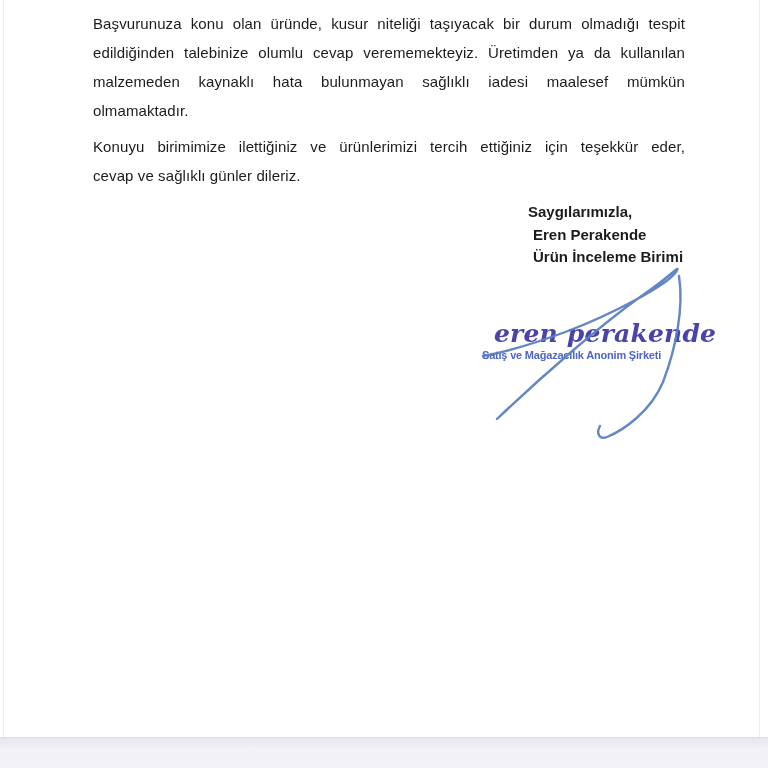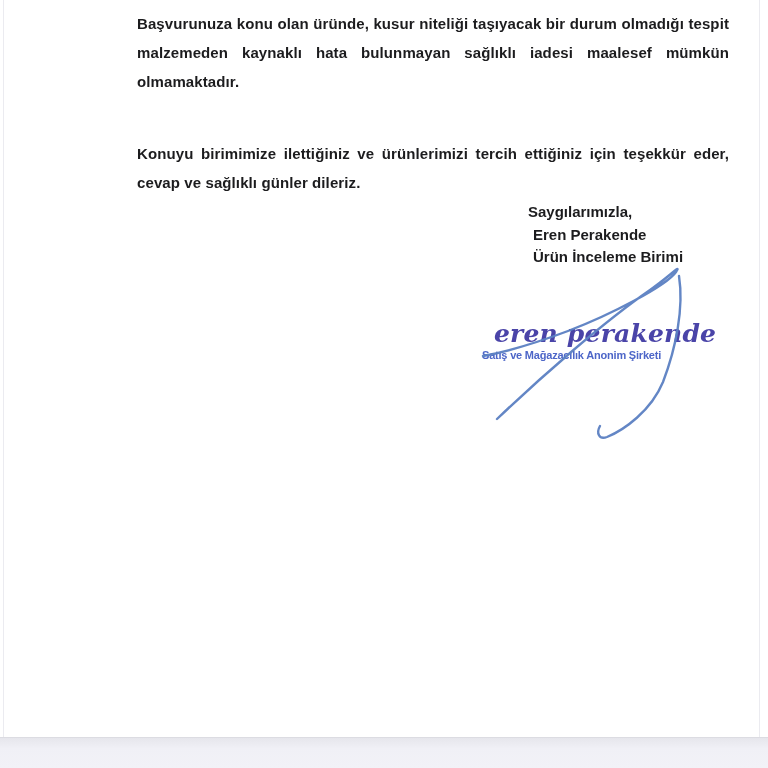--- a/index.html
+++ b/index.html
@@ -40,26 +40,25 @@
     background: linear-gradient(180deg, #e6e6ec 0%, #f0f0f6 35%, #f2f2f7 100%);
     border-top: 1px solid #dcdce2;
     box-sizing: border-box;
   }
   .para {
     position: absolute;
     left: 93px;
     width: 592px;
     color: #1c1c1e;
     font-size: 15px;
-    font-weight: bold;
+    font-weight: normal;
     letter-spacing: 0.1px;
-    margin-left: 44px;
   }
   .p1 { top: 9px; }
-  .p2 { top: 139px; }
+  .p2 { top: 132px; }
   .line {
     height: 29px;
     line-height: 29px;
     overflow: hidden;
     white-space: normal;
   }
   .just {
     text-align: justify;
     text-align-last: justify;
   }
@@ -111,20 +110,21 @@
 
 <div class="viewport">
 
   <div class="paper">
 
     <div class="edge-line edge-left"></div>
     <div class="edge-line edge-right"></div>
 
     <div class="para p1">
       <div class="line just">Başvurunuza konu olan üründe, kusur niteliği taşıyacak bir durum olmadığı tespit</div>
+      <div class="line just">edildiğinden talebinize olumlu cevap verememekteyiz. Üretimden ya da kullanılan</div>
       <div class="line just">malzemeden kaynaklı hata bulunmayan sağlıklı iadesi maalesef mümkün</div>
       <div class="line">olmamaktadır.</div>
     </div>
 
     <div class="para p2">
       <div class="line just">Konuyu birimimize ilettiğiniz ve ürünlerimizi tercih ettiğiniz için teşekkür eder,</div>
       <div class="line">cevap ve sağlıklı günler dileriz.</div>
     </div>
 
     <div class="closing-line salutation">Saygılarımızla,</div>

